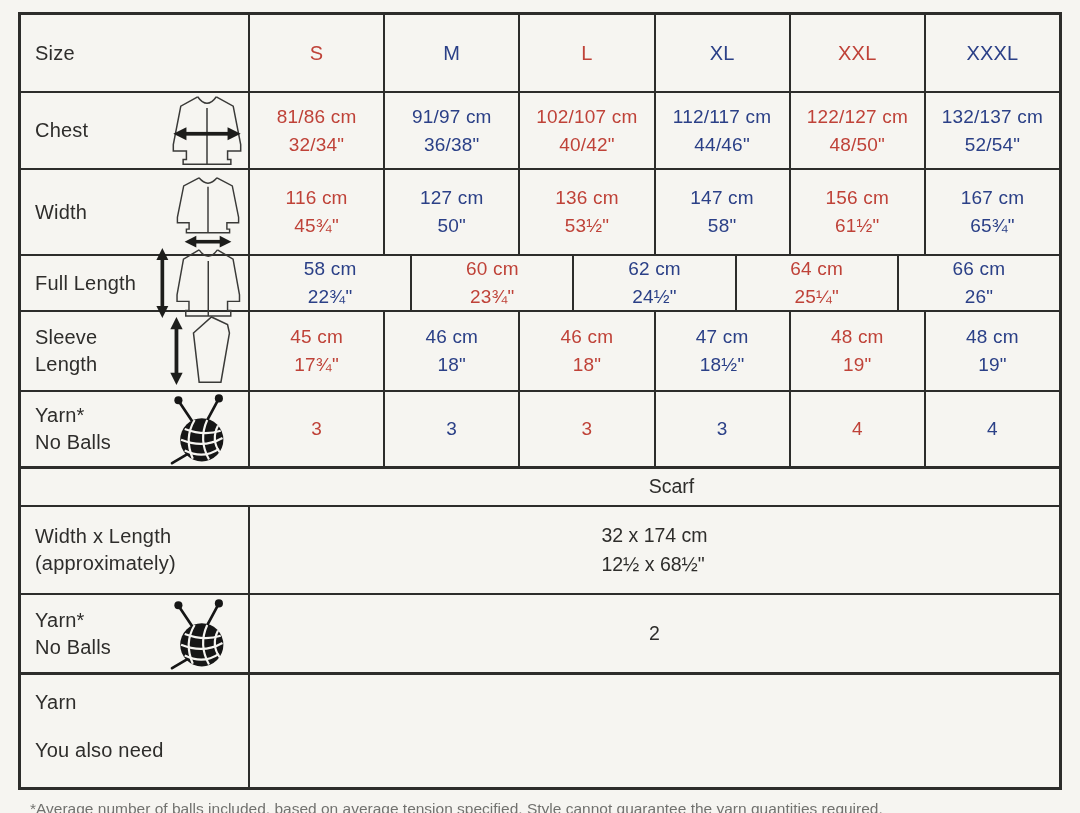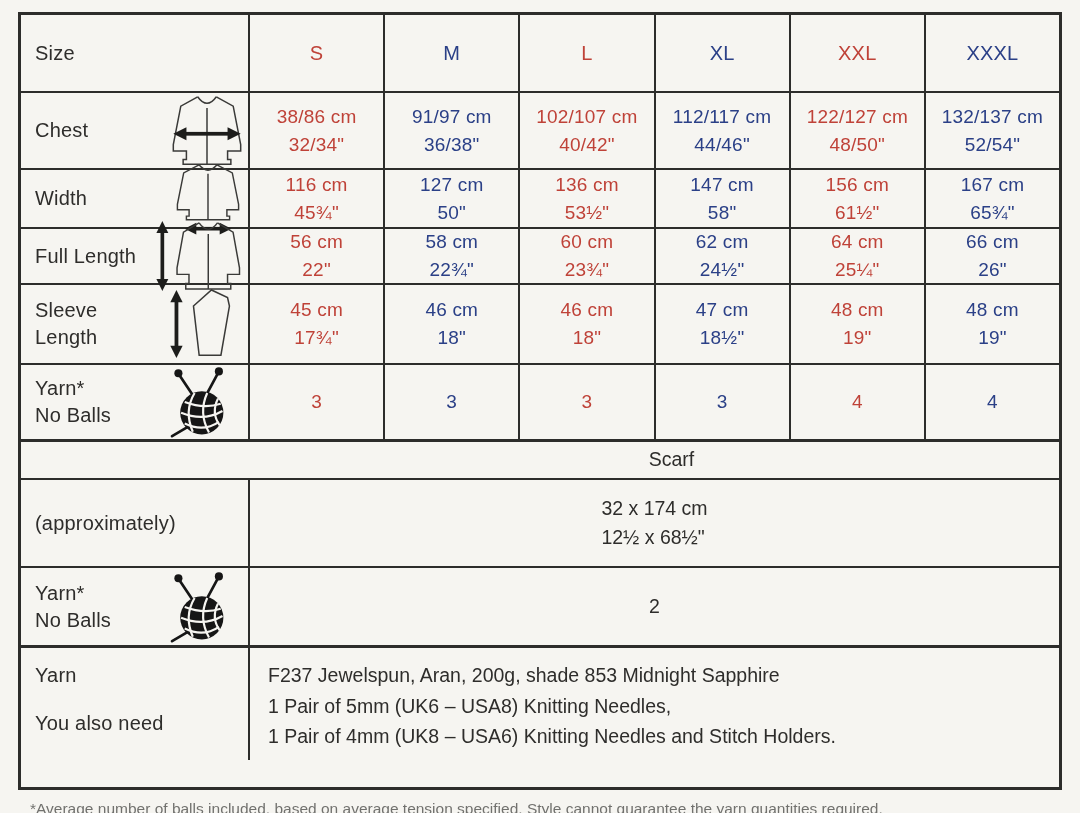--- a/index.html
+++ b/index.html
@@ -94,21 +94,21 @@
           </g>
           <g fill="#1d1d1b">
             <rect x="14" y="40.5" width="52" height="4"></rect>
             <polygon points="4,42.5 18,35.5 18,49.5"></polygon>
             <polygon points="76,42.5 62,35.5 62,49.5"></polygon>
           </g>
         </svg>
       </span>
     </div>
     <div class="cell data-cell red">
-        <span>38/86 cm</span>
+        <span>81/86 cm</span>
         <span>32/34"</span>
       </div>
     <div class="cell data-cell blue">
         <span>91/97 cm</span>
         <span>36/38"</span>
       </div>
     <div class="cell data-cell red">
         <span>102/107 cm</span>
         <span>40/42"</span>
       </div>
@@ -119,21 +119,21 @@
     <div class="cell data-cell red">
         <span>122/127 cm</span>
         <span>48/50"</span>
       </div>
     <div class="cell data-cell blue">
         <span>132/137 cm</span>
         <span>52/54"</span>
       </div>
   </div>
 
-  <div class="trow" style="height:59px">
+  <div class="trow" style="height:86px">
     <div class="cell label-cell">
       <span class="label-text">Width</span>
       <span class="icon">
         <svg width="74" height="72" viewBox="0 0 80 80">
           <g fill="none" stroke="#3a3a38" stroke-width="1.6">
             <path d="M30 2 L13 11 L6 46 L6 52 L19 52 L19 59 L16 59 L16 63 L64 63 L64 59 L61 59 L61 52 L74 52 L74 46 L67 11 L50 2"></path>
             <path d="M30 2 Q40 14 50 2"></path>
             <path d="M40 12 L40 63"></path>
           </g>
           <g fill="#1d1d1b">
@@ -181,24 +181,20 @@
             <polygon points="8,77 1.5,64 14.5,64"></polygon>
           </g>
           <g fill="none" stroke="#3a3a38" stroke-width="1.6" transform="translate(20,0)">
             <path d="M28 3 L11 13 L4 52 L4 59 L17 59 L17 69 L13.5 69 L13.5 75 L62.5 75 L62.5 69 L59 69 L59 59 L72 59 L72 52 L65 13 L48 3"></path>
             <path d="M28 3 Q38 17 48 3"></path>
             <path d="M38 15 L38 75"></path>
           </g>
         </svg>
       </span>
     </div>
-    <div class="cell data-cell red">
-        <span>56 cm</span>
-        <span>22"</span>
-      </div>
     <div class="cell data-cell blue">
         <span>58 cm</span>
         <span>22¾"</span>
       </div>
     <div class="cell data-cell red">
         <span>60 cm</span>
         <span>23¾"</span>
       </div>
     <div class="cell data-cell blue">
         <span>62 cm</span>
@@ -308,20 +304,21 @@
 
   <div class="trow scarf-title-row" style="height:38px">
     <div class="cell span-cell">
       <span>Scarf</span>
     </div>
   </div>
 
   <div class="trow" style="height:88px">
     <div class="cell label-cell">
       <span class="label-text">
+        <span style="display:block">Width x Length</span>
         <span style="display:block">(approximately)</span>
       </span>
     </div>
     <div class="cell span-cell">
       <span style="display:inline-block;text-align:left;">
         <span style="display:block">32 x 174 cm</span>
         <span style="display:block">12½ x 68½"</span>
       </span>
     </div>
   </div>
@@ -356,22 +353,17 @@
     <div class="cell span-cell">
       <span>2</span>
     </div>
   </div>
 
   <div class="trow" style="height:112px">
     <div class="cell label-cell mat-label" style="flex-direction:column;align-items:flex-start;">
       <span class="label-text">Yarn</span>
       <span class="label-text mat-gap">You also need</span>
     </div>
-    <div class="cell mat-value">
-      <span style="display:block">F237 Jewelspun, Aran, 200g, shade 853 Midnight Sapphire</span>
-      <span style="display:block">1 Pair of 5mm (UK6 – USA8) Knitting Needles,</span>
-      <span style="display:block">1 Pair of 4mm (UK8 – USA6) Knitting Needles and Stitch Holders.</span>
-    </div>
   </div>
 
 </div>
 
 <div id="footnote">*Average number of balls included, based on average tension specified. Style cannot guarantee the yarn quantities required.</div>
 
 </body></html>

